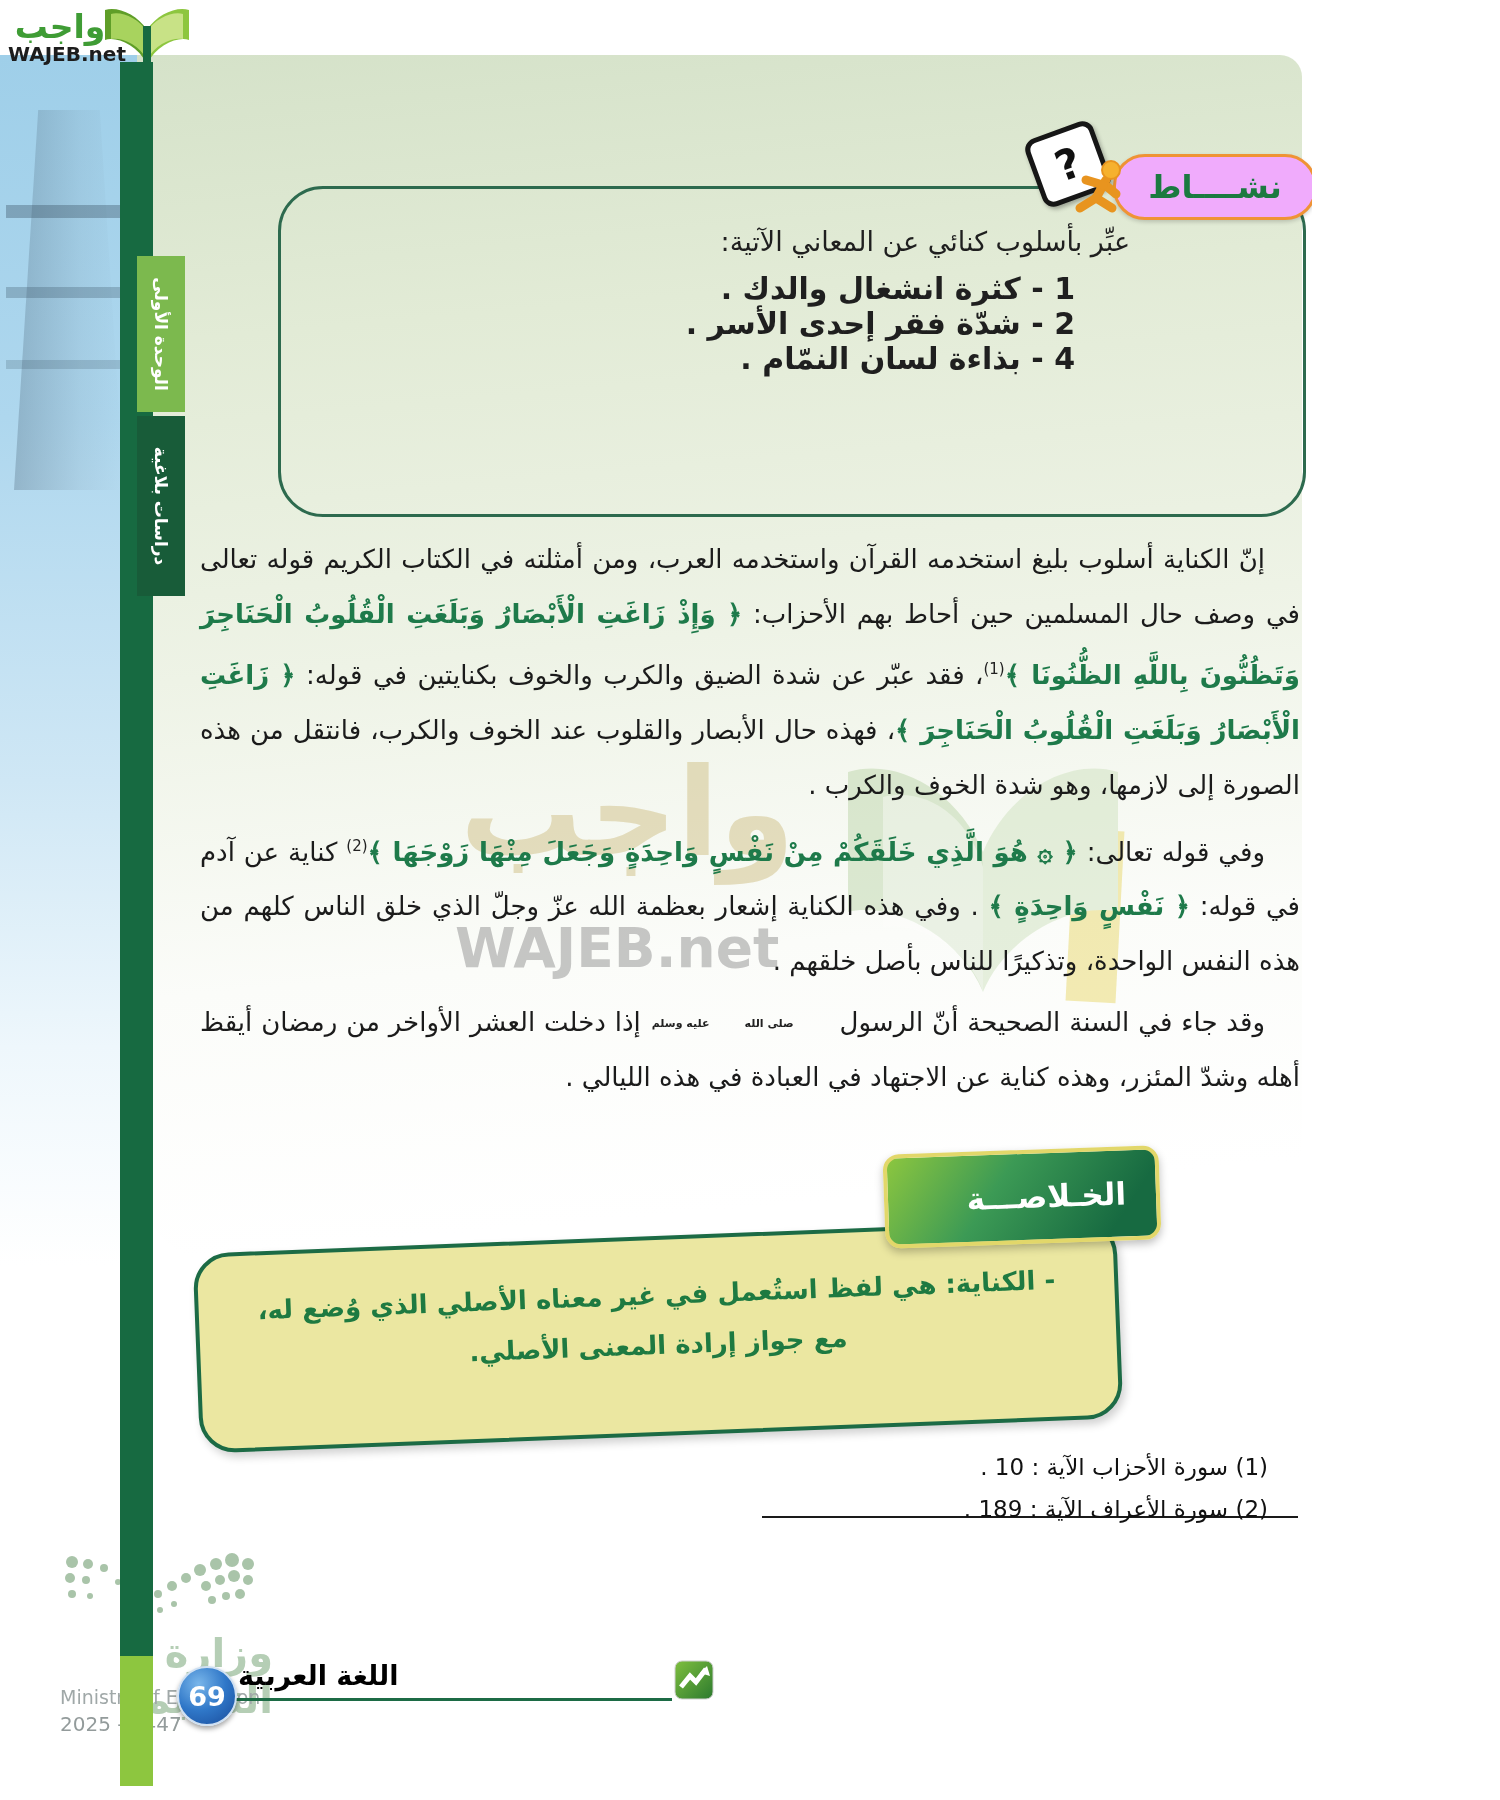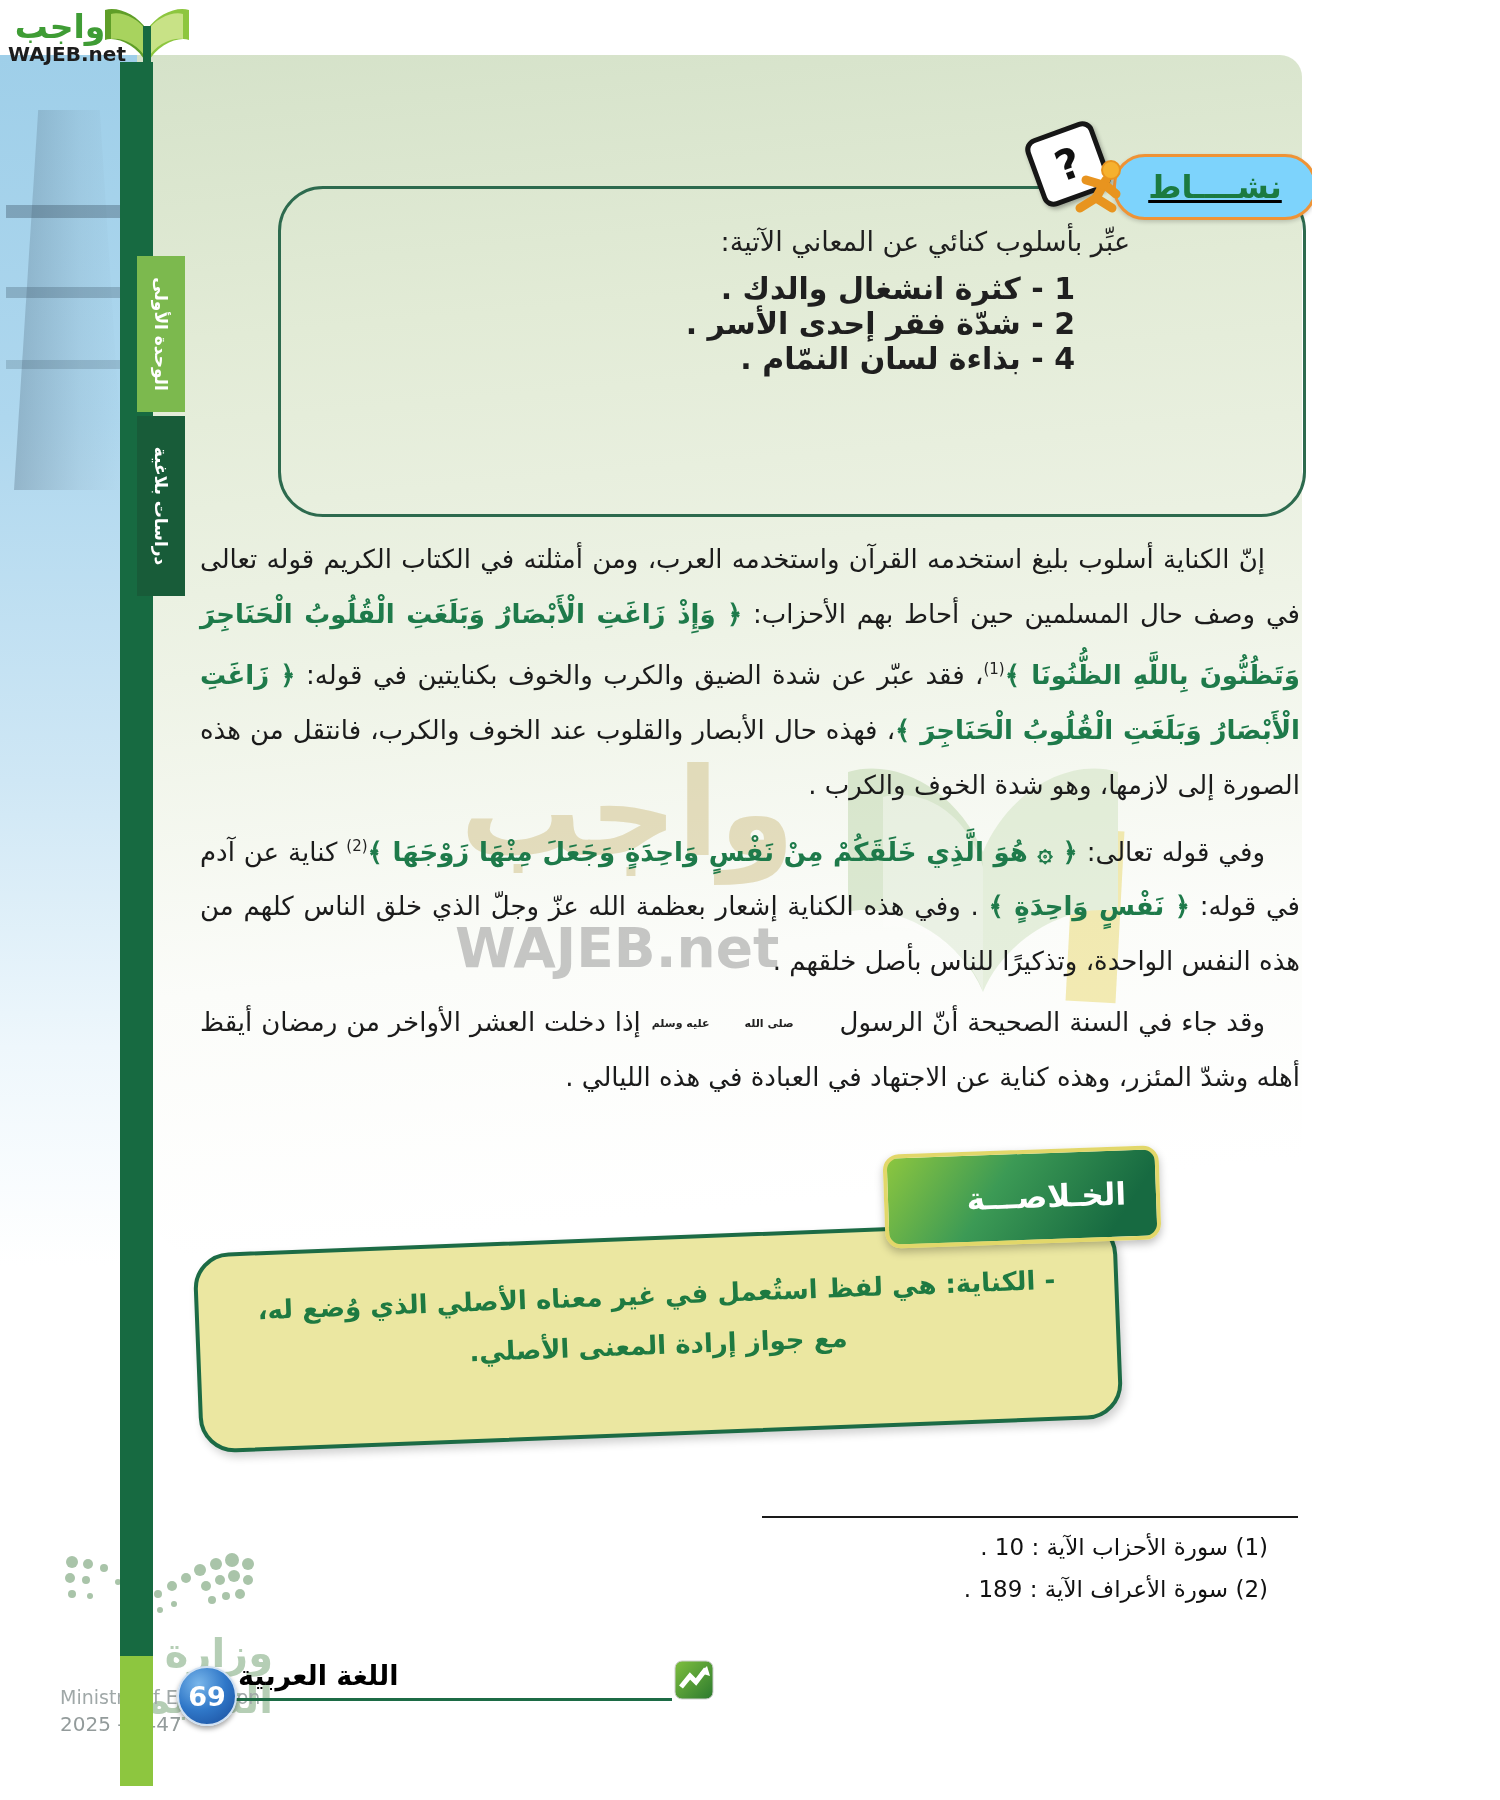--- a/index.html
+++ b/index.html
@@ -30,23 +30,23 @@
   .wajeb-corner{left:8px;top:10px;width:104px;z-index:5;text-align:center;}
   .wajeb-ar{font-size:33px;font-weight:bold;color:#3f9c35;line-height:34px;}
   .wajeb-net{font-size:20px;font-weight:bold;color:#1d1d1d;line-height:20px;}
 
   .tab{left:137px;width:48px;z-index:4;display:flex;align-items:center;justify-content:center;overflow:visible;}
   .tab1{top:256px;height:156px;background:#7cb94e;}
   .tab2{top:416px;height:180px;background:#185c39;}
   .vtext{transform:rotate(90deg);white-space:nowrap;color:#fff;font-size:17px;font-weight:bold;}
 
   
-  .nashat-pill{left:1113px;top:154px;width:198px;height:60px;z-index:4;background:#7dd3fc;
+  .nashat-pill{left:1113px;top:154px;width:198px;height:60px;z-index:4;background:#f0abfc;
     border:3px solid #ef9335;border-radius:32px;box-shadow:0 2px 4px rgba(0,0,0,.18);
-    display:flex;align-items:center;justify-content:center;text-decoration:underline;}
+    display:flex;align-items:center;justify-content:center;}
   .nashat-pill span{color:#1b7a40;font-size:32px;font-weight:bold;}
   .nashat-icon{left:1026px;top:124px;width:104px;height:102px;z-index:5;}
   .q-sign{position:absolute;left:6px;top:4px;width:62px;height:62px;background:#fff;border:5px solid #161616;
     border-radius:12px;transform:rotate(-20deg);box-shadow:1px 3px 4px rgba(0,0,0,.3);
     display:flex;align-items:center;justify-content:center;}
   .q-sign span{font-size:42px;font-weight:bold;color:#101010;}
   .runner{position:absolute;right:0;bottom:0;width:64px;height:68px;}
 
   
   .activity-box{left:278px;top:186px;width:1022px;height:325px;z-index:2;
@@ -70,21 +70,21 @@
     border:4px solid #e2d76a;border-radius:16px;box-shadow:0 4px 8px rgba(0,0,0,.25);
     display:flex;align-items:center;justify-content:flex-end;direction:ltr;padding-right:30px;box-sizing:border-box;}
   .summary-badge span{color:#fff;font-size:31px;font-weight:bold;}
   .summary-box{left:196px;top:1236px;width:916px;height:192px;z-index:3;transform:rotate(-2.2deg);
     background:#ebe7a1;border:4px solid #1c6b45;border-radius:36px;box-shadow:3px 5px 8px rgba(0,0,0,.18);}
   .summary-text{padding:30px 55px 0 55px;direction:rtl;text-align:center;color:#1e7a41;
     font-size:26px;font-weight:bold;line-height:50px;}
 
   
   .fn-line{left:762px;top:1516px;width:536px;height:2px;background:#1a1a1a;z-index:2;}
-  .footnotes{left:700px;top:1526px;width:596px;z-index:2;direction:rtl;text-align:right;
+  .footnotes{left:700px;top:1446px;width:596px;z-index:2;direction:rtl;text-align:right;
     padding-left:0;box-sizing:border-box;padding-right:28px;font-size:23px;line-height:42px;color:#111;}
 
   
   .moe-dots{left:60px;top:1552px;width:205px;height:85px;z-index:2;}
   .moe-ar{left:58px;top:1630px;width:215px;z-index:2;direction:rtl;text-align:right;
     font-size:40px;font-weight:bold;color:#b5ceb5;}
   .moe-en{left:60px;top:1686px;z-index:2;font-size:19px;color:#a0a8a8;}
   .moe-year{left:60px;top:1712px;z-index:2;font-size:20px;color:#939b9b;}
   .page-badge{left:177px;top:1666px;width:56px;height:56px;z-index:4;border-radius:50%;
     background:radial-gradient(circle at 35% 28%,#79b6ea,#2f77c8 50%,#1b4f9e 95%);

